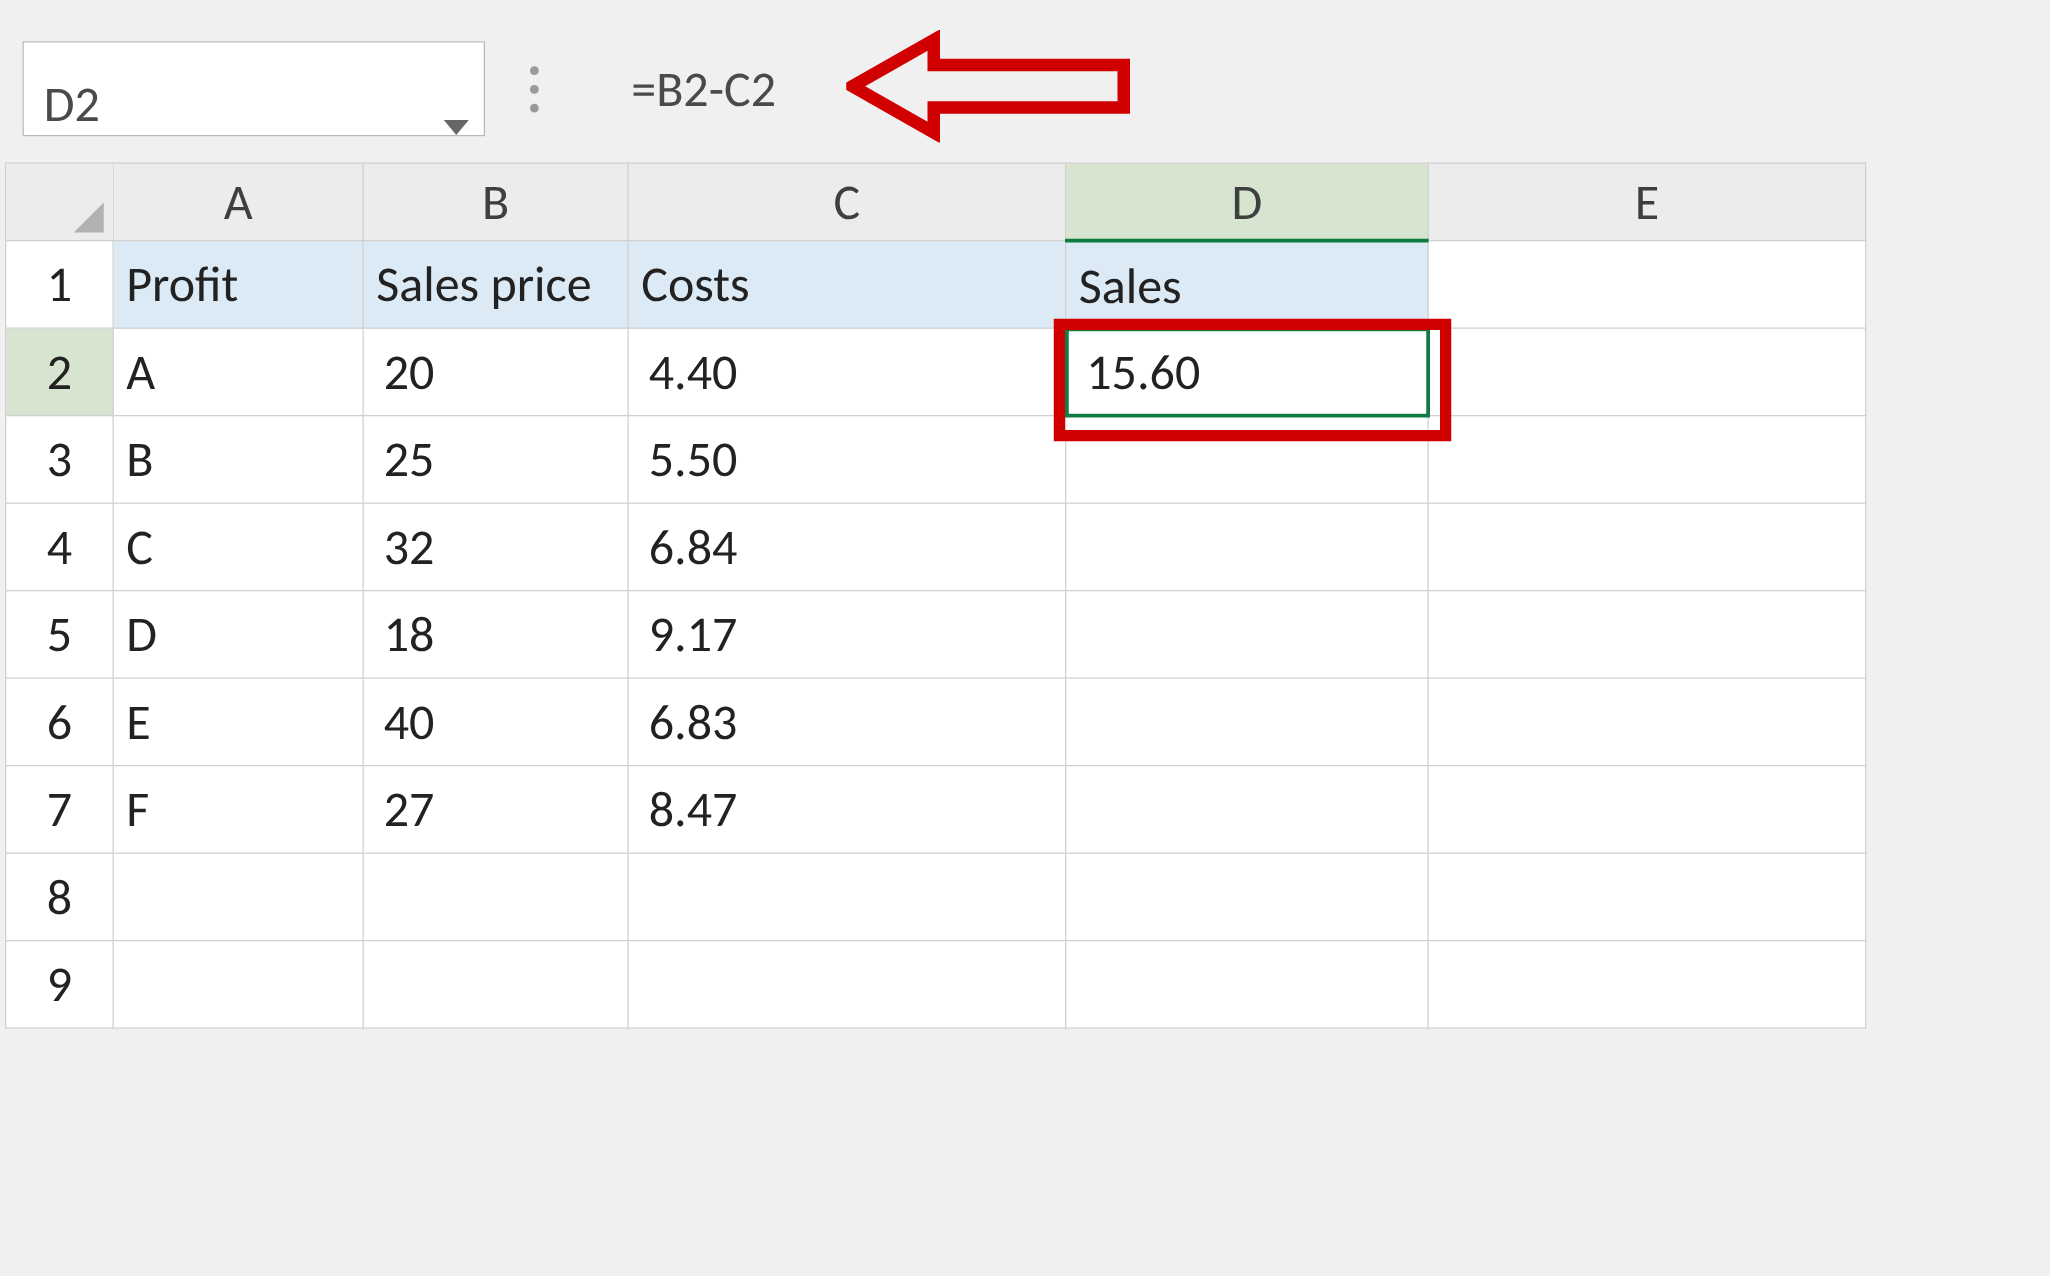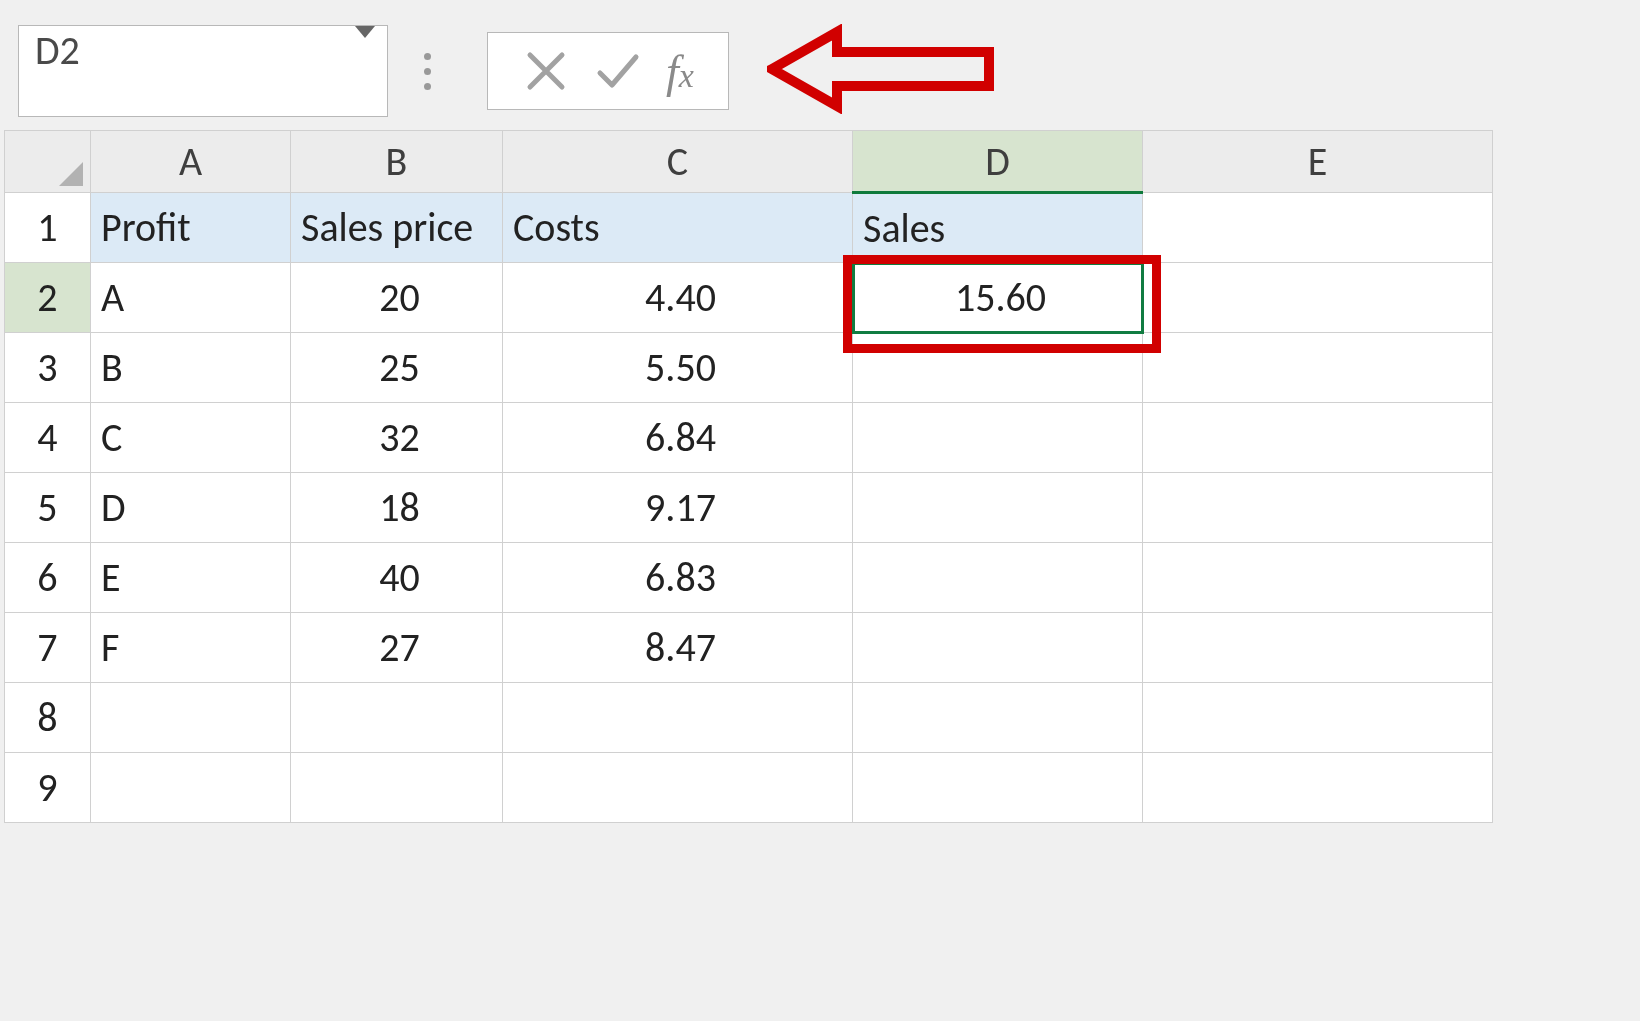--- a/index.html
+++ b/index.html
@@ -1,17 +1,17 @@
 <!DOCTYPE html>
 <html><head>
 <meta charset="utf-8">
 <style>
   html,body{margin:0;padding:0;width:1640px;height:1021px;background:#f0f0f0;font-family:Calibri,Arial,sans-serif;overflow:hidden;}
   .formula-bar{display:flex;align-items:center;gap:28px;padding:30px 18px 18px 18px;height:130px;box-sizing:border-box;}
-  .name-box{width:370px;height:92px;background:#fff;border:1.5px solid #b8b8b8;display:flex;align-items:flex-start;justify-content:space-between;padding:0 12px 0 16px;box-sizing:border-box;font-size:40px;color:#4a4a4a;}
+  .name-box{width:370px;height:76px;background:#fff;border:1.5px solid #b8b8b8;display:flex;align-items:flex-end;justify-content:space-between;padding:0 12px 0 16px;box-sizing:border-box;font-size:40px;color:#4a4a4a;}
   .name-box-dd{width:0;height:0;border-left:10px solid transparent;border-right:10px solid transparent;border-top:12px solid #666;}
   .fx-group{display:flex;align-items:center;height:78px;background:#fff;border:1.5px solid #b8b8b8;padding:0 22px;box-sizing:border-box;}
   .sep-dots{display:flex;flex-direction:column;gap:8px;margin:0 28px 0 8px;}
   .sep-dots span{width:7px;height:7px;background:#999;border-radius:50%;}
   .fx-btn{display:flex;align-items:center;justify-content:center;width:72px;height:56px;color:#9a9a9a;}
   .fx-btn svg{width:44px;height:44px;stroke:#a2a2a2;stroke-width:5;fill:none;stroke-linecap:round;stroke-linejoin:round;}
   .fx-label{font-family:"Times New Roman",serif;font-style:italic;font-size:46px;color:#8a8a8a;padding:0 12px;}
   .formula-input{font-size:40px;color:#4a4a4a;padding:0 18px;height:78px;display:flex;align-items:center;flex:0 0 auto;}
   .arrow-annot{margin-left:10px;}
   .arrow-annot svg{stroke:#d10000;fill:#d10000;}
@@ -20,21 +20,21 @@
   table.grid td,table.grid th{border:1px solid #d0d0d0;height:70px;box-sizing:border-box;font-size:40px;color:#222;padding:0 10px;vertical-align:middle;background:#fff;}
   table.grid th{background:#ececec;font-weight:normal;color:#3f3f3f;text-align:center;height:62px;}
   td.rowhead{background:#ececec;text-align:center;color:#3f3f3f;width:86px;}
   td.rowhead.sel{background:#d7e4cf;}
   .select-all{background:#ececec;position:relative;width:86px;}
   .select-all::after{content:"";position:absolute;right:7px;bottom:6px;width:0;height:0;border-left:24px solid transparent;border-bottom:24px solid #b2b2b2;}
   th.colhead.sel{background:#d7e4cf;border-bottom:3px solid #0e7a3b;}
   td.data{border:2px solid #000;background:#fff;}
   td.data.hdr{background:#dceaf6;text-align:left;}
   td.data.txt{text-align:left;}
-  td.data.num{text-align:center;padding-left:16px;}
+  td.data.num{text-align:left;padding-left:16px;}
   td.empty{border:1px solid #d0d0d0;background:#fff;}
   td.active{outline:3px solid #107c41;outline-offset:-2px;position:relative;z-index:2;margin-left:20px;}
   .redbox{position:absolute;border:9px solid #d10000;pointer-events:none;z-index:5;}
   .sheet-wrap{position:relative;display:inline-block;}
   .col-A{width:200px;} .col-B{width:212px;} .col-C{width:350px;} .col-D{width:290px;} .col-E{width:350px;}
 </style>
 </head>
 <body>
 
 
@@ -42,33 +42,21 @@
 <div class="formula-bar">
   <div class="name-box">
     <span>D2</span>
     <span class="name-box-dd"></span>
   </div>
   <div class="sep-dots">
       <span></span>
       <span></span>
       <span></span>
     </div>
-  <div class="fx-group">
-    <div class="fx-btn">
-      <svg viewBox="0 0 44 44">
-          <path d="M6 6 L38 38 M38 6 L6 38"></path>
-        </svg>
-    </div>
-    <div class="fx-btn">
-      <svg viewBox="0 0 44 44">
-          <path d="M4 24 L16 36 L40 8"></path>
-        </svg>
-    </div>
-    <div class="fx-label">f<span style="font-size:34px;">x</span></div>
-  </div>
+  <div class="formula-input">=B2-C2</div>
   <div class="arrow-annot">
     <svg width="230" height="90" viewBox="0 0 230 90">
       <path d="M5 45 L70 8 L70 28 L222 28 L222 62 L70 62 L70 82 Z" fill="none" stroke="#d10000" stroke-width="10" stroke-linejoin="miter"></path>
     </svg>
   </div>
 </div>
 
 <div class="sheet-wrap">
 <div class="sheet">
 <table class="grid">

